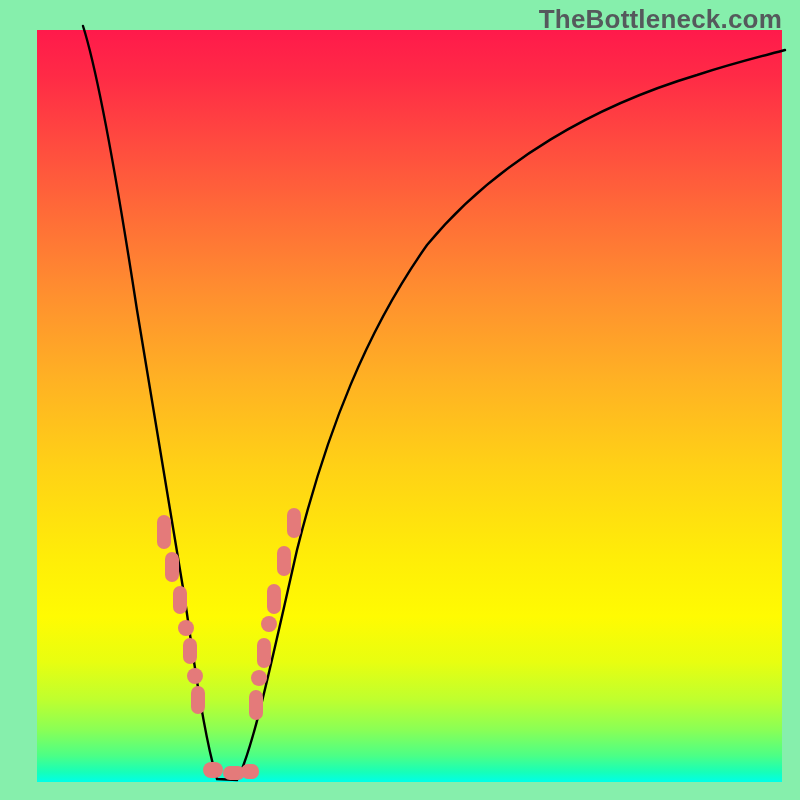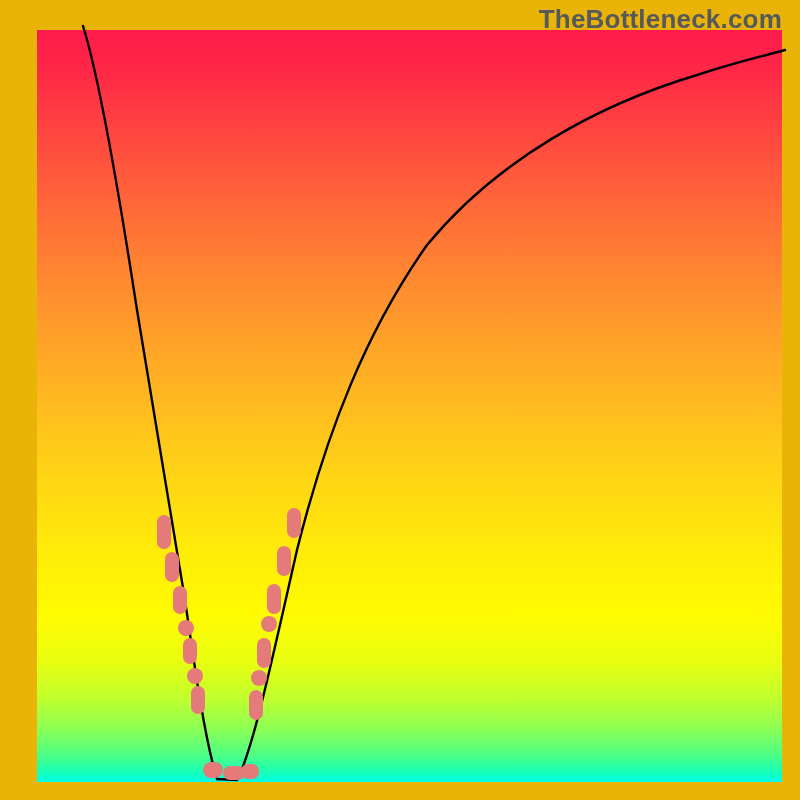--- a/index.html
+++ b/index.html
@@ -9,21 +9,21 @@
     height: 800px;
     overflow: hidden;
     background: #000;
   }
   .frame {
     position: absolute;
     left: 0;
     top: 0;
     width: 800px;
     height: 800px;
-    background: #eab308;
+    background: #86efac;
     text-decoration: underline;
   }
   .plot {
     position: absolute;
     left: 37px;
     top: 30px;
     width: 745px;
     height: 752px;
     background: linear-gradient(to bottom,
       #ff1a4b 0%,

